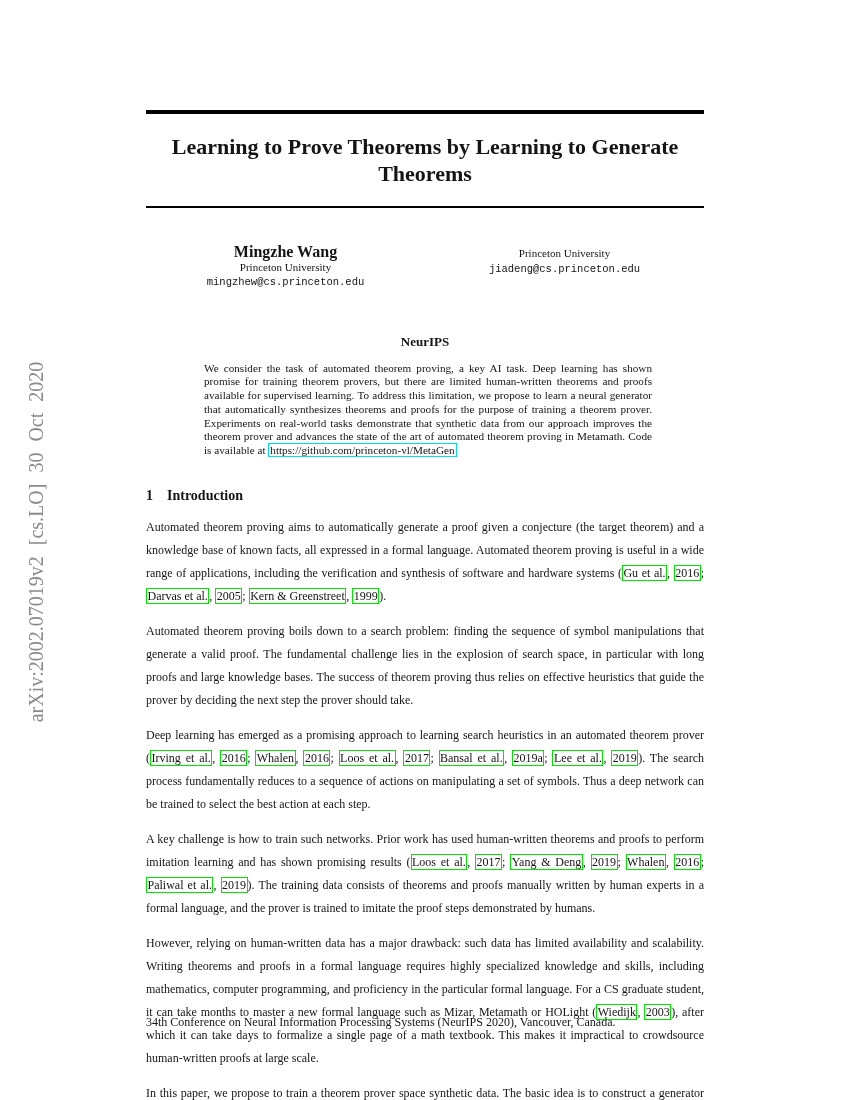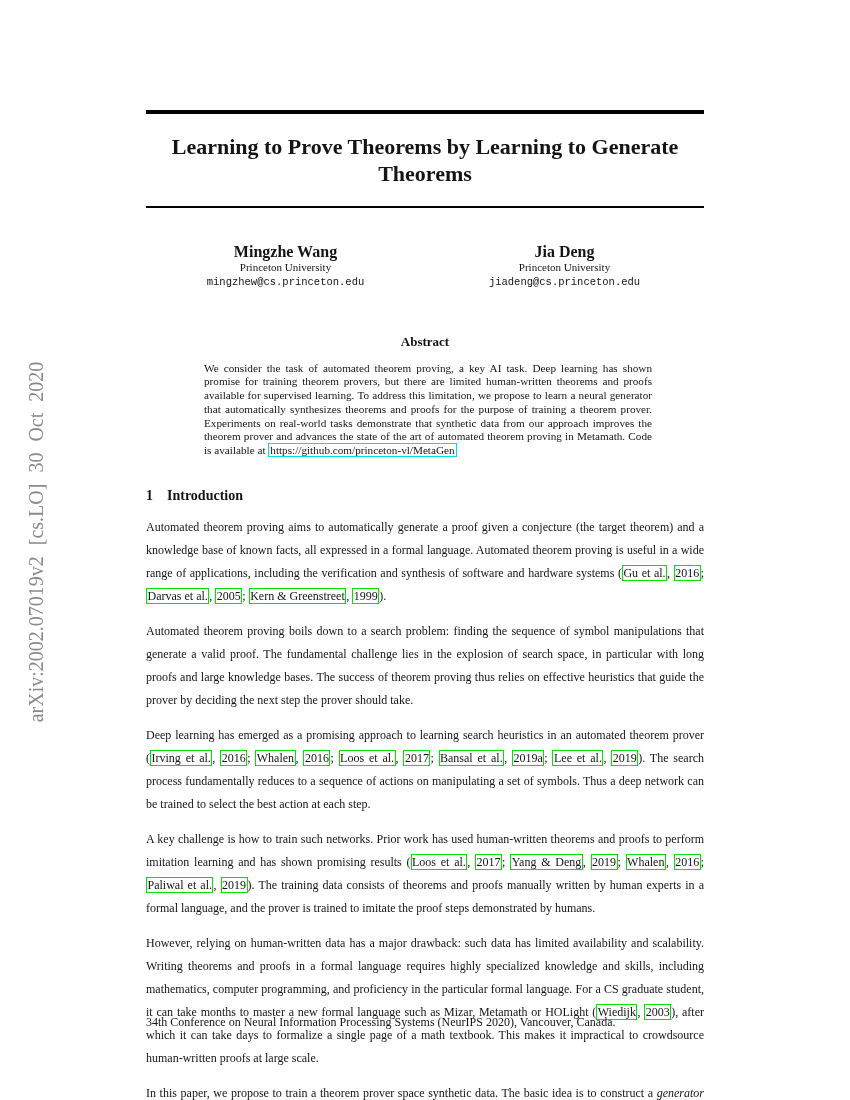--- a/index.html
+++ b/index.html
@@ -83,21 +83,21 @@
   .seg-cite{
     border:1.2px solid var(--cite);
     padding:0 0.5px;
     box-decoration-break:clone;
     -webkit-box-decoration-break:clone;
   }
   .seg-link{
     border:1.5px solid var(--link);
     padding:0 1px;
   }
-  .seg-italic{font-style:italic;}
+  .seg-italic{}
   .footer-note{
     position:absolute;
     left:146px;top:1015px;
     width:558px;
     font-size:12px;
   }
 </style>
 </head>
 <body>
 
@@ -113,27 +113,26 @@
 
     <div class="rule-bottom"></div>
 
     <div class="authors">
       <div class="author">
         <div class="author-name">Mingzhe Wang</div>
         <div class="author-affil">Princeton University</div>
         <div class="author-email">mingzhew@cs.princeton.edu</div>
       </div>
       <div class="author">
-        <div class="author-name">Jia Deng</div>
         <div class="author-affil">Princeton University</div>
         <div class="author-email">jiadeng@cs.princeton.edu</div>
       </div>
     </div>
 
-    <div class="abstract-heading">Abstract</div>
+    <div class="abstract-heading">NeurIPS</div>
 
     <p class="abstract-body"><span class="seg-plain">We consider the task of automated theorem proving, a key AI task. Deep learning has shown promise for training theorem provers, but there are limited human-written theorems and proofs available for supervised learning. To address this limitation, we propose to learn a neural generator that automatically synthesizes theorems and proofs for the purpose of training a theorem prover. Experiments on real-world tasks demonstrate that synthetic data from our approach improves the theorem prover and advances the state of the art of automated theorem proving in Metamath. Code is available at </span><span class="seg-link">https://github.com/princeton-vl/MetaGen</span></p>
 
     <div class="section-heading">
       <span class="section-number">1</span><span>Introduction</span>
     </div>
 
     <p class="para"><span class="seg-plain">Automated theorem proving aims to automatically generate a proof given a conjecture (the target theorem) and a knowledge base of known facts, all expressed in a formal language. Automated theorem proving is useful in a wide range of applications, including the verification and synthesis of software and hardware systems (</span><span class="seg-cite">Gu et al.</span><span class="seg-plain">, </span><span class="seg-cite">2016</span><span class="seg-plain">; </span><span class="seg-cite">Darvas et al.</span><span class="seg-plain">, </span><span class="seg-cite">2005</span><span class="seg-plain">; </span><span class="seg-cite">Kern &amp; Greenstreet</span><span class="seg-plain">, </span><span class="seg-cite">1999</span><span class="seg-plain">).</span></p>
     <p class="para"><span class="seg-plain">Automated theorem proving boils down to a search problem: finding the sequence of symbol manipulations that generate a valid proof. The fundamental challenge lies in the explosion of search space, in particular with long proofs and large knowledge bases. The success of theorem proving thus relies on effective heuristics that guide the prover by deciding the next step the prover should take.</span></p>
     <p class="para"><span class="seg-plain">Deep learning has emerged as a promising approach to learning search heuristics in an automated theorem prover (</span><span class="seg-cite">Irving et al.</span><span class="seg-plain">, </span><span class="seg-cite">2016</span><span class="seg-plain">; </span><span class="seg-cite">Whalen</span><span class="seg-plain">, </span><span class="seg-cite">2016</span><span class="seg-plain">; </span><span class="seg-cite">Loos et al.</span><span class="seg-plain">, </span><span class="seg-cite">2017</span><span class="seg-plain">; </span><span class="seg-cite">Bansal et al.</span><span class="seg-plain">, </span><span class="seg-cite">2019a</span><span class="seg-plain">; </span><span class="seg-cite">Lee et al.</span><span class="seg-plain">, </span><span class="seg-cite">2019</span><span class="seg-plain">). The search process fundamentally reduces to a sequence of actions on manipulating a set of symbols. Thus a deep network can be trained to select the best action at each step.</span></p>

